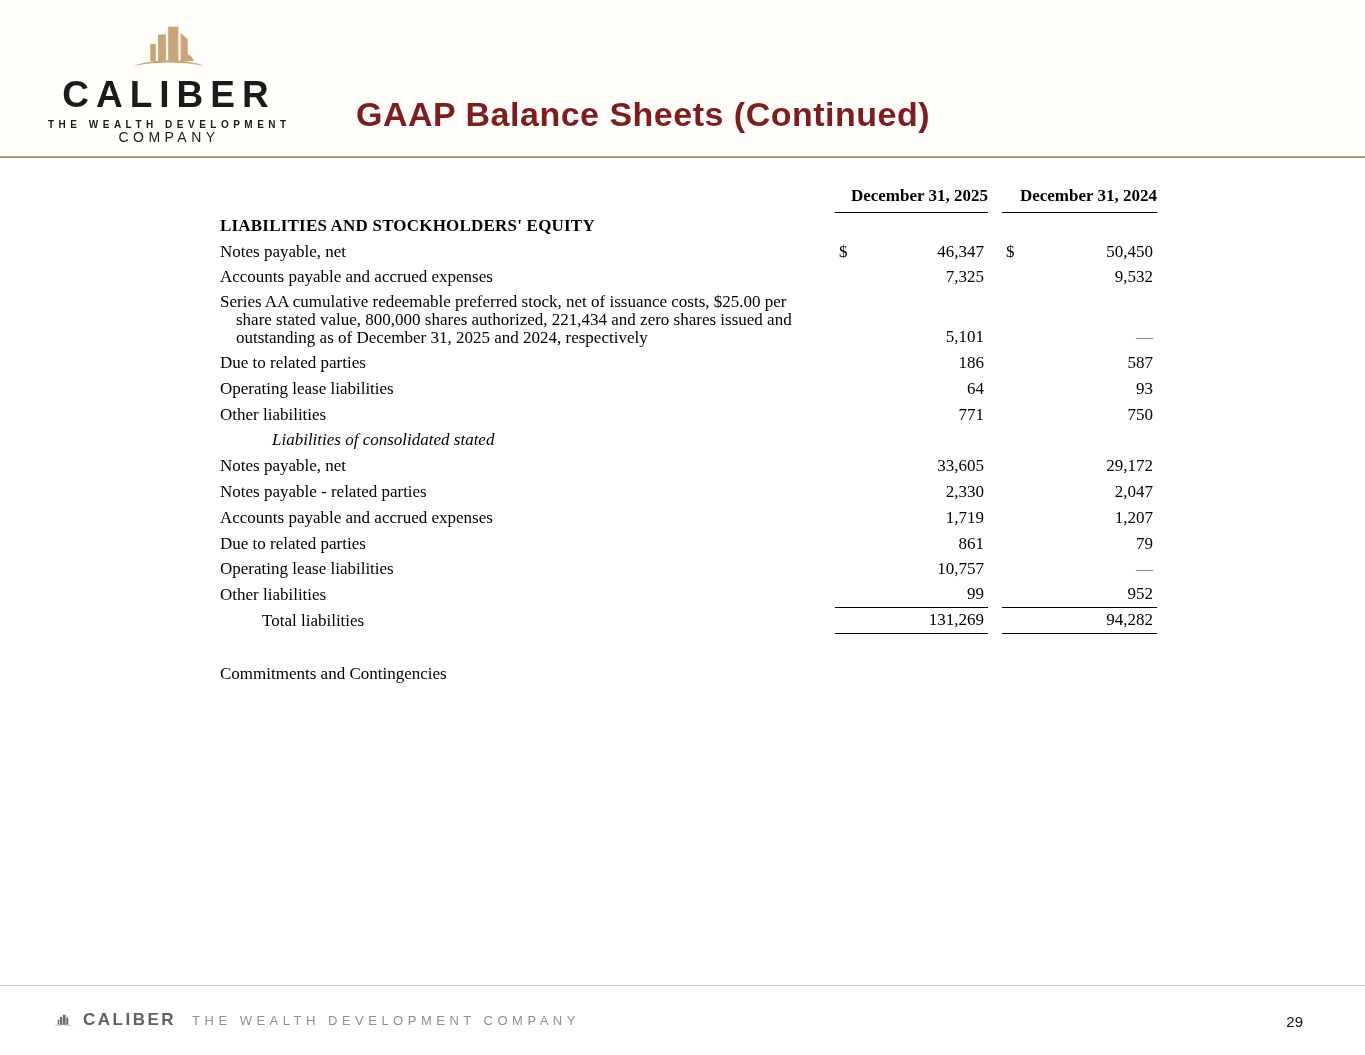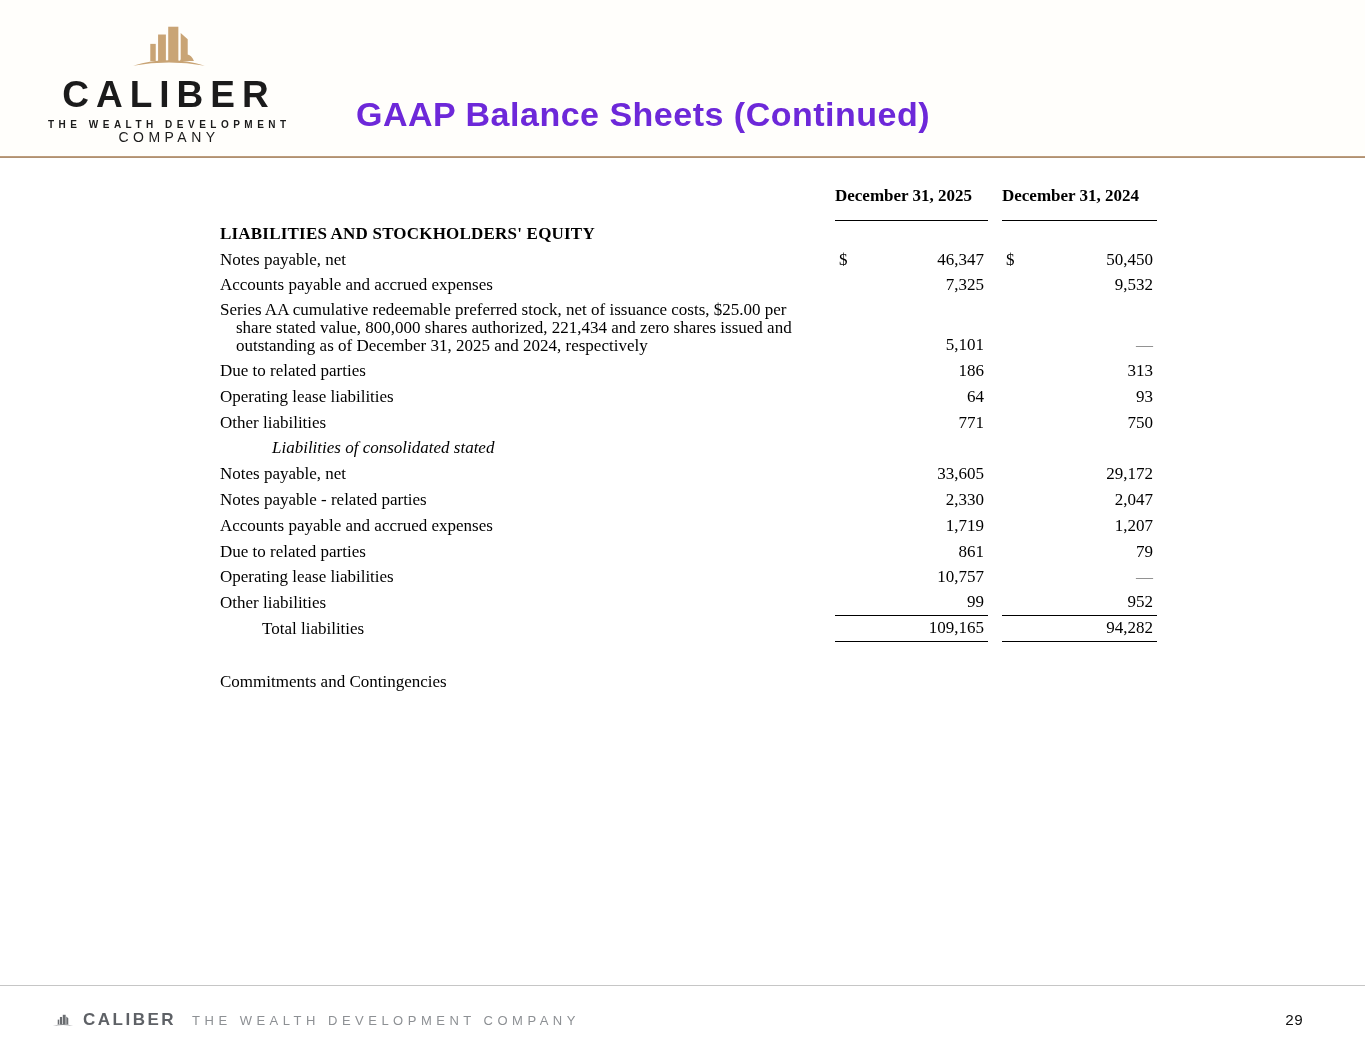--- a/index.html
+++ b/index.html
@@ -23,54 +23,54 @@
   }
   .logo-tagline {
     font-size: 10px; font-weight: bold; color: #1b1b1b; letter-spacing: 4.5px;
     margin-top: 3px; line-height: 12px; white-space: nowrap;
   }
   .logo-tagline2 { font-size: 14px; font-weight: normal; color: #1b1b1b; letter-spacing: 4.5px; line-height: 12px; }
 
   .page-title {
     position: absolute; top: 72px; left: 356px;
     font-family: "Liberation Sans", sans-serif;
-    font-size: 34px; font-weight: bold; color: #6d28d9; letter-spacing: 0.5px;
+    font-size: 34px; font-weight: bold; color: #7f1d1d; letter-spacing: 0.5px;
     white-space: nowrap;
   }
 
   
   .table-wrap { position: absolute; top: 186px; left: 220px; width: 937px; }
   .trow { display: grid; grid-template-columns: 615px 153px 14px 155px; min-height: 25.8px; align-items: end; }
   .cell { padding-bottom: 4px; font-size: 17px; line-height: 19px; }
   .cell.label { padding-right: 10px; }
   .cell.num { display: flex; justify-content: space-between; padding-left: 4px; padding-right: 4px; white-space: nowrap; }
   .cell.num .val { margin-left: auto; }
   .cell.num .val.dim { color: #808080; }
   .cell.gap { padding: 0; }
 
   .header-row { min-height: 27px; }
   .colhead {
-    font-weight: bold; text-align: left; border-bottom: 1.6px solid #000;
-    padding-bottom: 15px; white-space: nowrap;
+    font-weight: bold; text-align: right; border-bottom: 1.6px solid #000;
+    padding-bottom: 7px; white-space: nowrap;
   }
   .section { font-weight: bold; text-align: left; letter-spacing: 0.2px; }
   .label.italic { font-style: italic; padding-left: 52px; }
   .label.indent { padding-left: 42px; }
   .trow.wrap .label { padding-left: 16px; text-indent: -16px; line-height: 17.6px; padding-top: 3px; }
   .cell.num.rule { border-bottom: 1.6px solid #000; }
   .trow.spacer { min-height: 27px; }
 
   
   .footer-rule { position: absolute; left: 0; top: 985px; width: 1365px; height: 1px; background: #c6c6c6; }
   .footer { position: absolute; left: 0; top: 1004px; width: 1365px; height: 40px; font-family: "Liberation Sans", sans-serif; }
   .footer-left { position: absolute; left: 52px; top: 6px; display: flex; align-items: center; }
   .footer-icon { margin-right: 9px; display: flex; align-items: center; }
   .footer-brand { font-size: 17px; font-weight: bold; letter-spacing: 2.5px; color: #5e6166; }
   .footer-tagline { font-size: 13px; color: #8d9094; letter-spacing: 4.5px; margin-left: 16px; white-space: nowrap; }
-  .page-number { position: absolute; right: 62px; top: 9px; font-size: 15px; color: #111; font-family: Liberation Mono, monospace; }
+  .page-number { position: absolute; right: 62px; top: 9px; font-size: 15px; color: #111; font-family: Liberation Sans, sans-serif; }
 </style>
 </head>
 <body>
 
 <div class="header"></div>
 
 <div class="logo-block">
   <div class="logo-icon">
     <svg width="78" height="50" viewBox="0 0 100 64">
       <g fill="#c9a475">
@@ -141,21 +141,21 @@
           <div class="val dim">—</div>
         </div>
       </div>
       <div class="trow">
         <div class="cell label">Due to related parties</div>
         <div class="cell num">
           <div class="val">186</div>
         </div>
         <div class="cell gap"></div>
         <div class="cell num">
-          <div class="val">313</div>
+          <div class="val">587</div>
         </div>
       </div>
       <div class="trow">
         <div class="cell label">Operating lease liabilities</div>
         <div class="cell num">
           <div class="val">64</div>
         </div>
         <div class="cell gap"></div>
         <div class="cell num">
           <div class="val">93</div>
@@ -233,21 +233,21 @@
           <div class="val">99</div>
         </div>
         <div class="cell gap"></div>
         <div class="cell num rule">
           <div class="val">952</div>
         </div>
       </div>
       <div class="trow">
         <div class="cell label indent">Total liabilities</div>
         <div class="cell num rule">
-          <div class="val">109,165</div>
+          <div class="val">131,269</div>
         </div>
         <div class="cell gap"></div>
         <div class="cell num rule">
           <div class="val">94,282</div>
         </div>
       </div>
       <div class="trow spacer"></div>
       <div class="trow">
         <div class="cell label">Commitments and Contingencies</div>
         <div class="cell num"></div>

